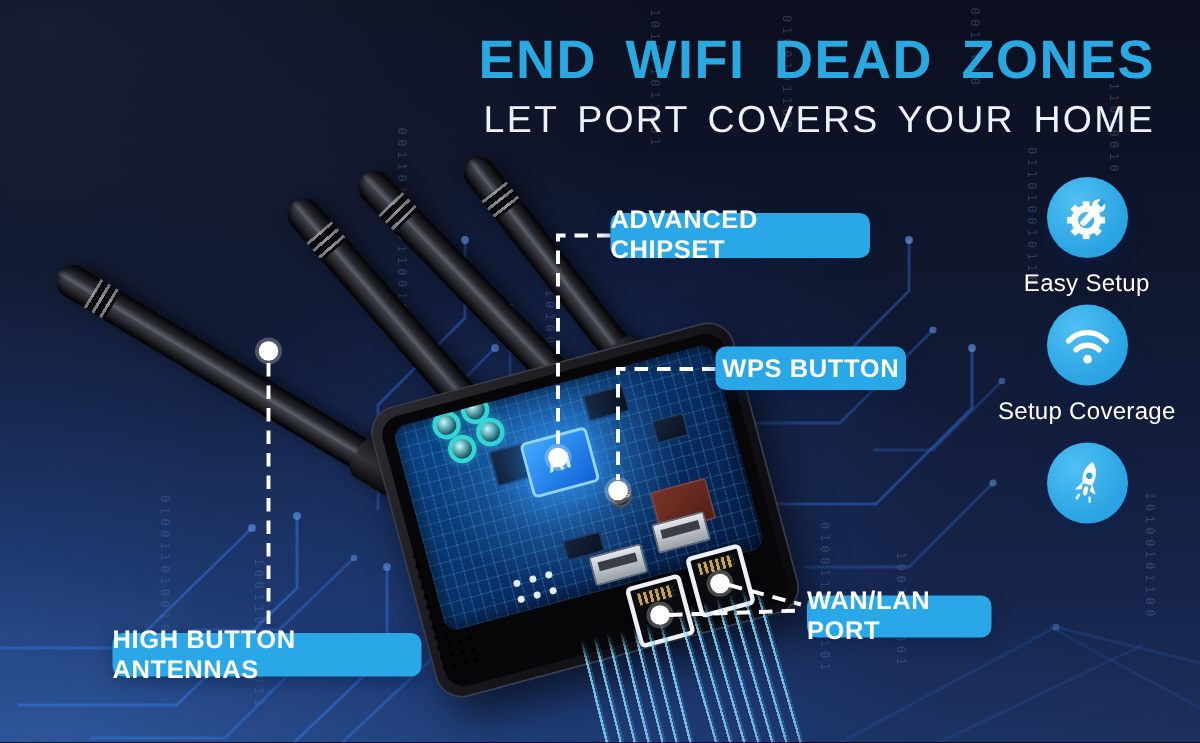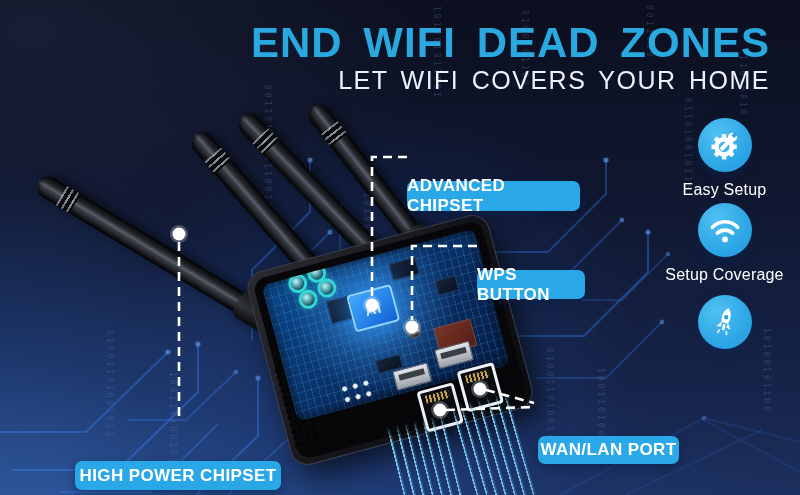--- a/index.html
+++ b/index.html
@@ -79,28 +79,28 @@
   .streaks{position:absolute;z-index:5;transform-origin:50% 0;pointer-events:none;
     background:repeating-linear-gradient(90deg, transparent 0 2px, rgba(150,228,255,.85) 2px 3.5px,
       rgba(50,155,240,.35) 3.5px 5px, transparent 5px 9px);
     -webkit-mask-image:linear-gradient(180deg, transparent 0, rgba(0,0,0,.95) 12%, rgba(0,0,0,.85) 70%, transparent 100%);
     mask-image:linear-gradient(180deg, transparent 0, rgba(0,0,0,.95) 12%, rgba(0,0,0,.85) 70%, transparent 100%);}
   
   .connectors{position:absolute;left:0;top:0;z-index:6}
   
   .pill{position:absolute;z-index:7;display:flex;align-items:center;justify-content:center;
     background:var(--pill);color:#fff;font-weight:bold;border-radius:7px;letter-spacing:.4px;
-    box-shadow:0 3px 10px rgba(0,30,70,.5);margin-top:39px;}
+    box-shadow:0 3px 10px rgba(0,30,70,.5);}
   .pill-chipset{left:407px;top:142px;width:173px;height:30px;font-size:17px}
-  .pill-wps{left:477px;top:231px;width:108px;height:29px;font-size:17px}
-  .pill-wanlan{left:538px;top:397px;width:141px;height:28px;font-size:17px}
+  .pill-wps{left:477px;top:231px;width:127px;height:29px;font-size:17px}
+  .pill-wanlan{left:538px;top:397px;width:123px;height:28px;font-size:17px}
   .pill-antennas{left:75px;top:422px;width:206px;height:29px;font-size:17px}
   
   .title{position:absolute;top:19px;right:30px;z-index:7;color:var(--accent);
-    font-size:42px;font-weight:bold;letter-spacing:1px;word-spacing:8px;white-space:nowrap;}
+    font-size:36px;font-weight:bold;letter-spacing:1px;word-spacing:8px;white-space:nowrap;}
   .subtitle{position:absolute;top:66px;right:30px;z-index:7;color:#eef3fb;
     font-size:25px;letter-spacing:1.5px;word-spacing:4px;white-space:nowrap;}
   
   .feature{position:absolute;left:652px;width:145px;z-index:7;text-align:center;}
   .feature .circle{width:54px;height:54px;border-radius:50%;margin:0 auto;
     background:radial-gradient(circle at 35% 30%, #4fc0f2, var(--icon-circle) 70%);
     display:flex;align-items:center;justify-content:center;box-shadow:0 3px 10px rgba(0,40,90,.5);}
   .feature .flabel{margin-top:9px;color:#fff;font-weight:normal;font-size:16px;letter-spacing:.2px;}
   .feature-speed .flabel{font-size:13.5px}
   .f1{top:118px}.f2{top:203px}.f3{top:295px}
@@ -215,24 +215,24 @@
       <circle cx="480" cy="389" r="9" opacity=".25"></circle>
         <circle cx="480" cy="389" r="6.5"></circle>
       <circle cx="179" cy="234" r="9" opacity=".25"></circle>
         <circle cx="179" cy="234" r="6.5"></circle>
     </g>
   </svg>
 
   <div class="pill pill-chipset">ADVANCED CHIPSET</div>
   <div class="pill pill-wps">WPS BUTTON</div>
   <div class="pill pill-wanlan">WAN/LAN PORT</div>
-  <div class="pill pill-antennas">HIGH POWER CHIPSET</div>
+  <div class="pill pill-antennas">HIGH BUTTON ANTENNAS</div>
 
   <div class="title">END WIFI DEAD ZONES</div>
-  <div class="subtitle">LET WIFI COVERS YOUR HOME</div>
+  <div class="subtitle">LET PORT COVERS YOUR HOME</div>
 
   <div class="feature f1">
     <div class="circle">
       <svg width="36" height="36" viewBox="0 0 40 40">
         <g>
           <circle class="stroke-white" cx="19" cy="22" r="8.5" stroke-width="5"></circle>
           <g class="fill-white">
             <rect x="16.5" y="8" width="5" height="5"></rect>
             <rect x="16.5" y="8" width="5" height="5" transform="rotate(45 19 22)"></rect>
             <rect x="16.5" y="8" width="5" height="5" transform="rotate(90 19 22)"></rect>

